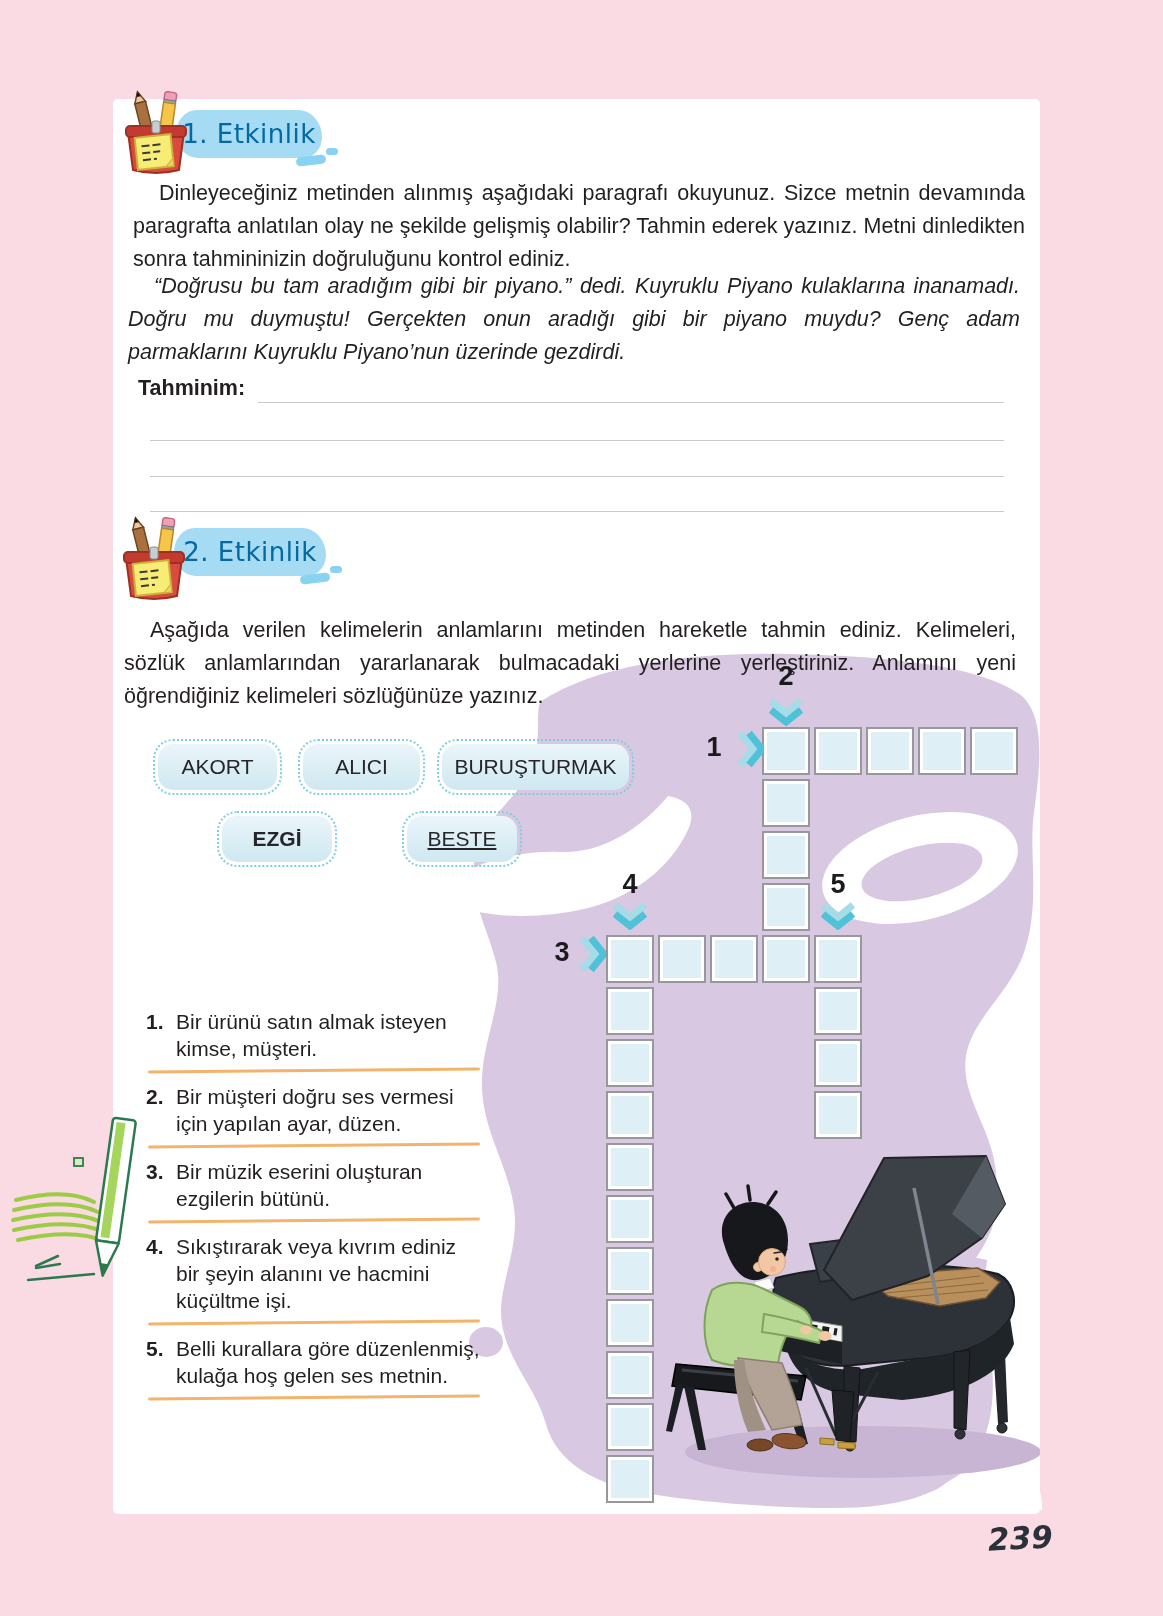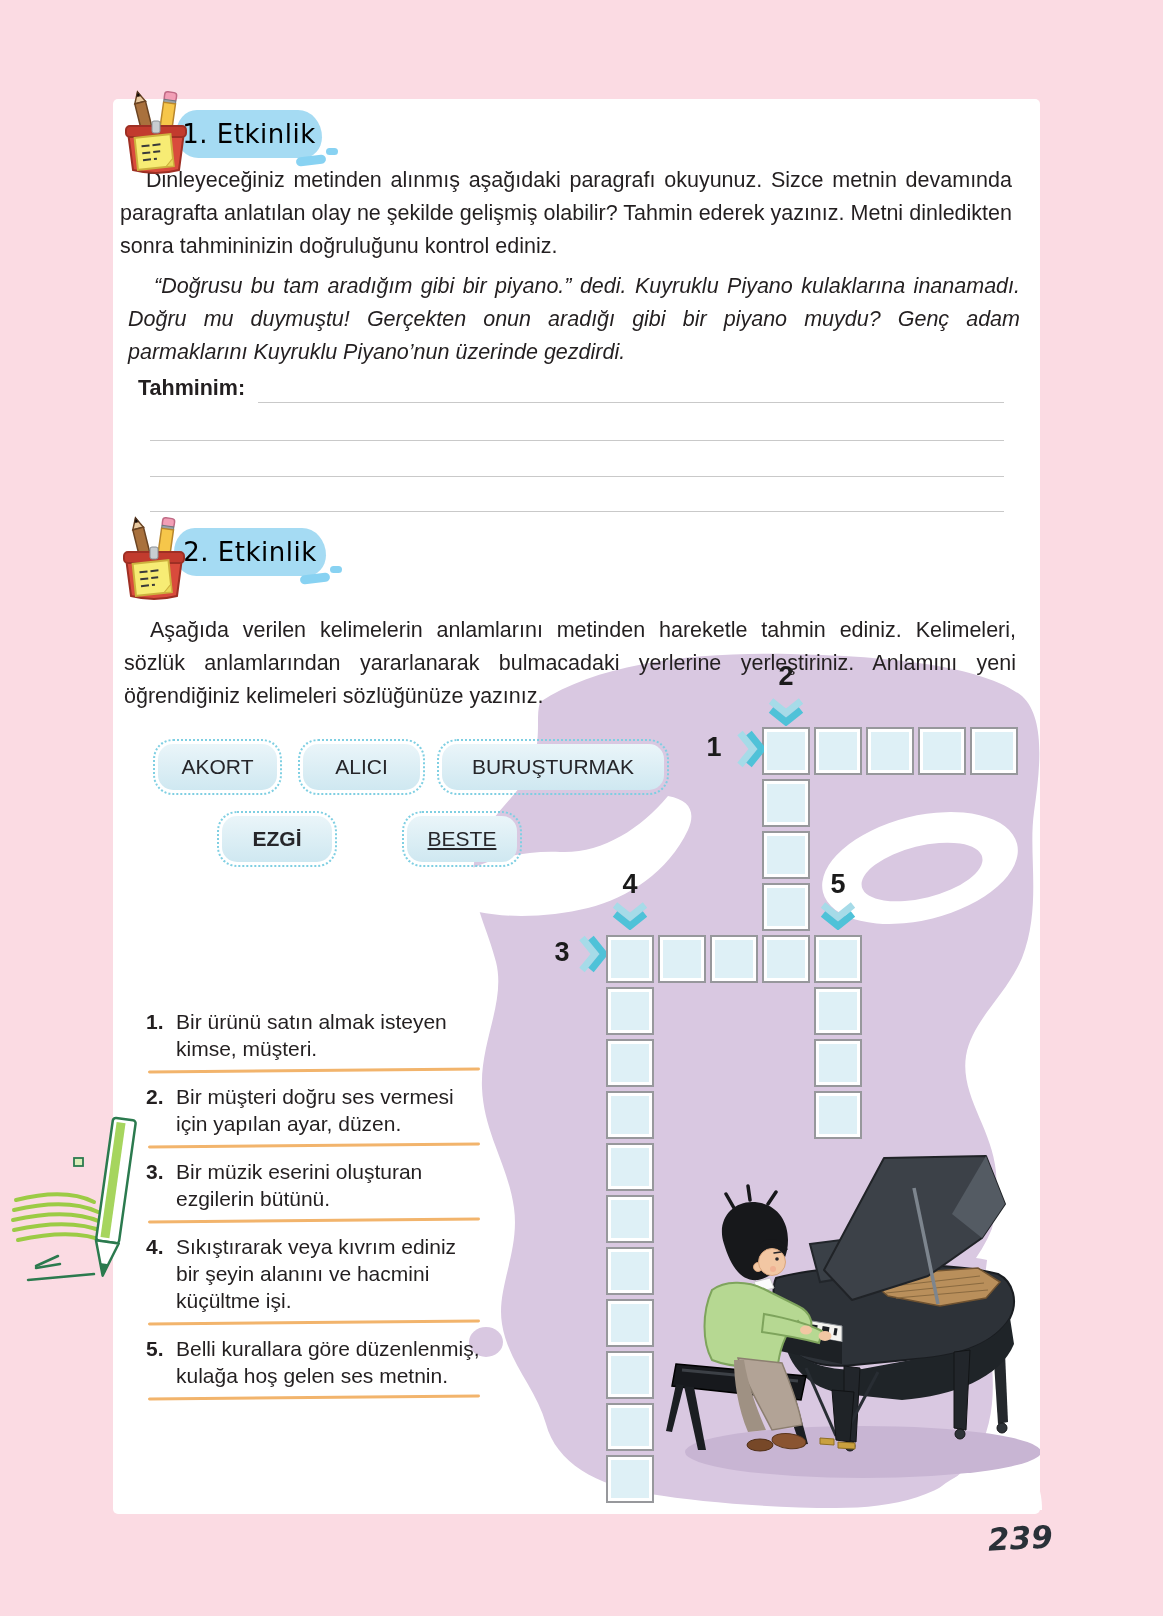--- a/index.html
+++ b/index.html
@@ -6,21 +6,21 @@
   #stage{position:relative;width:1163px;height:1616px;background:#fbdbe3;overflow:hidden;
          font-family:"Liberation Sans",sans-serif;color:#231f20;}
   .card{position:absolute;left:113px;top:99px;width:927px;height:1415px;background:#ffffff;border-radius:5px;}
   svg.deco{position:absolute;left:0;top:0;pointer-events:none;}
 
   
   .cup-icon-slot{position:absolute;width:80px;height:86px;z-index:6;}
   .bubble{position:absolute;height:48px;background:#a5dbf3;z-index:5;
           border-radius:26px 30px 24px 28px/30px 34px 26px 30px;
           display:flex;align-items:center;justify-content:center;
-          font-family:"DejaVu Sans",sans-serif;font-size:26px;letter-spacing:.5px;color:#000000;}
+          font-family:"DejaVu Sans",sans-serif;font-size:26px;letter-spacing:.5px;color:#0369a1;}
   .bubble::after{content:"";position:absolute;right:-4px;bottom:-7px;width:30px;height:9px;border-radius:9px;
           background:#88d2f2;transform:rotate(-7deg);}
   .bubble::before{content:"";position:absolute;right:-16px;bottom:3px;width:12px;height:7px;border-radius:7px;
           background:#88d2f2;}
 
   
   .para{position:absolute;left:120px;width:892px;font-size:21.5px;line-height:33px;
         text-align:justify;text-indent:26px;z-index:5;}
   .quote{font-style:italic;}
 
@@ -121,21 +121,21 @@
   <g transform="rotate(-6 38 60)">
     <rect x="20" y="46" width="36" height="32" fill="#f7ec74" stroke="#cdb13e" stroke-width="2"></rect>
     <polygon points="48,78 56,78 56,70" fill="#e8d95a" stroke="#cdb13e"></polygon>
     <path d="M26,55 H46 M26,62 H44 M26,69 H40" stroke="#3a3a3a" stroke-width="2" stroke-dasharray="8 3" fill="none"></path>
   </g>
       </svg></div>
   <div class="bubble" style="left:176px;top:110px;width:146px;">
     <span>1. Etkinlik</span>
   </div>
 
-  <p class="para" style="top:164px;margin:0;">Dinleyeceğiniz metinden alınmış aşağıdaki paragrafı okuyunuz. Sizce metnin devamında paragrafta anlatılan olay ne şekilde gelişmiş olabilir? Tahmin ederek yazınız. Metni dinledikten sonra tahmininizin doğruluğunu kontrol ediniz.</p>
+  <p class="para" style="top:164px;margin:13px;">Dinleyeceğiniz metinden alınmış aşağıdaki paragrafı okuyunuz. Sizce metnin devamında paragrafta anlatılan olay ne şekilde gelişmiş olabilir? Tahmin ederek yazınız. Metni dinledikten sonra tahmininizin doğruluğunu kontrol ediniz.</p>
   <p class="para quote" style="top:262px;margin:8px;">“Doğrusu bu tam aradığım gibi bir piyano.” dedi. Kuyruklu Piyano kulaklarına inanamadı. Doğru mu duymuştu! Gerçekten onun aradığı gibi bir piyano muydu? Genç adam parmaklarını Kuyruklu Piyano’nun üzerinde gezdirdi.</p>
 
   <span class="tahminim">Tahminim:</span>
   <div class="wline" style="left:258px;top:402px;width:746px;"></div>
   <div class="wline" style="left:150px;top:440px;width:854px;"></div>
   <div class="wline" style="left:150px;top:476px;width:854px;"></div>
   <div class="wline" style="left:150px;top:511px;width:854px;"></div>
 
   <div class="cup-icon-slot" style="left:114px;top:516px;"><svg width="80" height="86" viewBox="0 0 80 86">
   <g transform="rotate(-14 28 26)">
@@ -346,16 +346,16 @@
       <div class="xnum" style="left: 824px; top: 870px;">5</div>
       <div class="xarrow" style="left: 820px; top: 902px;"><svg width="36" height="28" viewBox="0 0 36 28">
           <polyline points="3,3 18,15 33,3" fill="none" stroke="#a6dbe8" stroke-width="7"></polyline>
           <polyline points="3,12 18,24 33,12" fill="none" stroke="#4fc2d8" stroke-width="7"></polyline>
         </svg></div>
     </div>
 
   <div class="pageno">239</div>
 <div class="chip" style="left: 158px; top: 744px; width: 119px;">AKORT</div>
     <div class="chip" style="left: 303px; top: 744px; width: 117px;">ALICI</div>
-    <div class="chip" style="left: 442px; top: 744px; width: 222px;">BURUŞTURMAK</div>
+    <div class="chip" style="left: 442px; top: 744px; width: 187px;">BURUŞTURMAK</div>
     <div class="chip" style="left: 222px; top: 816px; width: 110px; font-weight: bold;">EZGİ</div>
     <div class="chip" style="left: 407px; top: 816px; width: 110px; text-decoration: underline;">BESTE</div>
   </div>
 
 </body></html>

